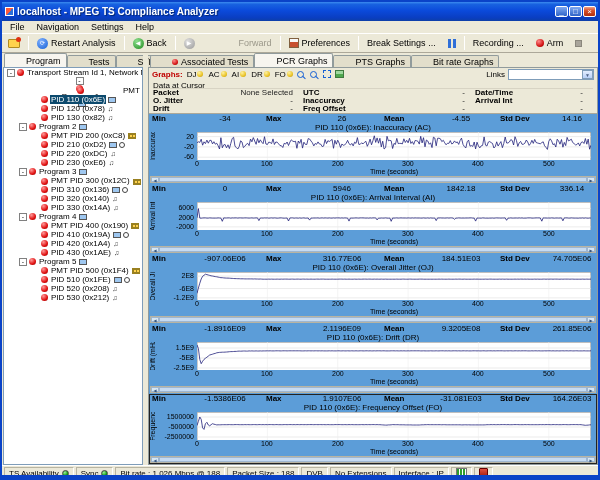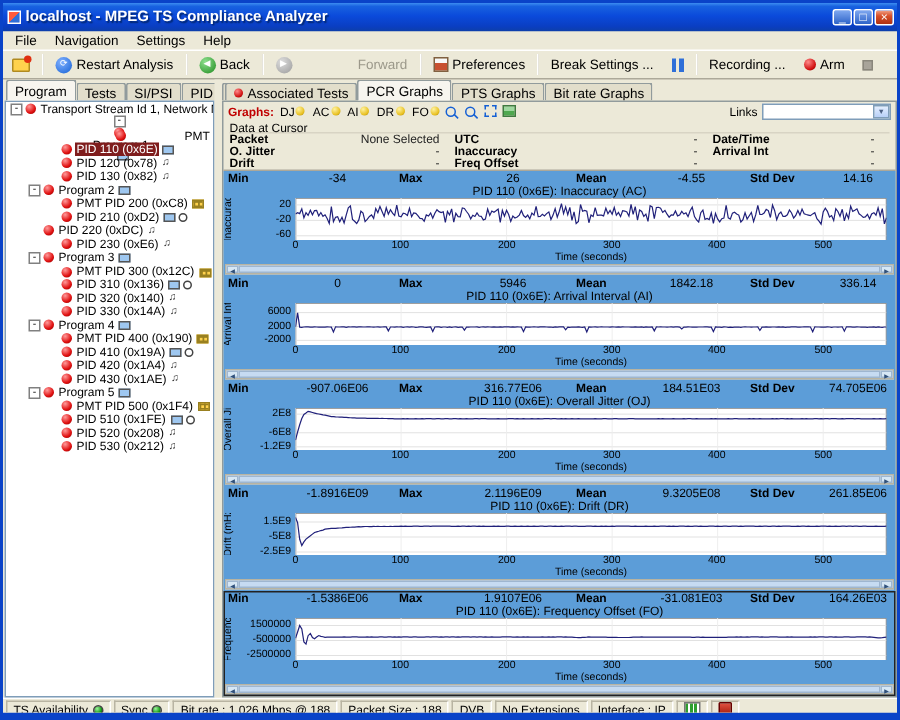--- a/index.html
+++ b/index.html
@@ -32,30 +32,30 @@
   .ico-pause{width:8px;height:9px;background:linear-gradient(90deg,#2F6FD8 0 3px,transparent 3px 5px,#2F6FD8 5px 8px);}
   .dot-red{width:8px;height:8px;border-radius:50%;background:radial-gradient(circle at 35% 30%,#FF8A8A,#D01010 65%,#700000);}
   .sq-gray{width:7px;height:7px;background:#A8A49A;border:1px solid #8a877c;}
   .dot-gray{width:8px;height:8px;border-radius:50%;background:radial-gradient(circle at 35% 30%,#D8D8D8,#9A9A9A);}
   
   .content{display:flex;height:412px;}
   .left-panel{width:141px;display:flex;flex-direction:column;}
   .splitter{width:5px;background:#ECE9D8;}
   .right-panel{flex:1;display:flex;flex-direction:column;min-width:0;}
   .tabstrip{height:14px;display:flex;align-items:flex-end;padding-left:2px;gap:0;}
-  .tab{font-size:9px;padding:1px 5px 0 5px;height:12px;line-height:11px;background:#E2DECB;border:1px solid #919B9C;border-bottom:none;border-radius:2px 2px 0 0;color:#000;display:flex;align-items:center;gap:3px;white-space:nowrap;}
+  .tab{font-size:9px;padding:1px 5px 0 21px;height:12px;line-height:11px;background:#E2DECB;border:1px solid #919B9C;border-bottom:none;border-radius:2px 2px 0 0;color:#000;display:flex;align-items:center;gap:3px;white-space:nowrap;}
   .tab.active{background:#F7F5EF;height:14px;font-weight:normal;position:relative;z-index:2;}
   .reddot{width:6px;height:6px;border-radius:50%;background:radial-gradient(circle at 35% 30%,#FF8A8A,#D01010 65%,#700000);}
   .tree-wrap{flex:1;background:#fff;border:1px solid #7F9DB9;overflow:hidden;margin:0 0 0 1px;}
   .trow{display:flex;align-items:center;height:9px;font-size:8px;white-space:nowrap;color:#000;}
   .expander{width:8px;height:8px;border:1px solid #808080;background:#fff;font-size:7px;line-height:6px;text-align:center;margin-right:2px;flex:none;}
   .spacer{width:10px;flex:none;}
   .sphere{width:7px;height:7px;border-radius:50%;background:radial-gradient(circle at 35% 30%,#FF9A9A,#E01010 60%,#800000);margin-right:2px;flex:none;}
   .tlabel{padding:0 1px;}
-  .tlabel.sel{background:#7f1d1d;color:#fff;}
+  .tlabel.sel{background:#0c4a6e;color:#fff;}
   .ticon{margin-left:2px;flex:none;}
   .ic-tv{width:8px;height:6px;background:#9EC7F0;border:1px solid #555;}
   .ic-note{font-size:7px;line-height:7px;color:#303030;}
   .ic-table{width:8px;height:6px;background:#FFD24D;border:1px solid #998020;
     background-image:linear-gradient(#998020 1px,transparent 1px),linear-gradient(90deg,#998020 1px,transparent 1px);background-size:3px 3px;}
   .ic-clock{width:6px;height:6px;border-radius:50%;border:1px solid #444;background:#fff;}
   
   .tabpage{flex:1;border:1px solid #919B9C;background:#ECE9D8;display:flex;flex-direction:column;min-height:0;}
   .gtoolbar{height:12px;display:flex;align-items:center;font-size:8px;padding:0 3px;gap:4px;}
   .gtb-label{color:#C00000;font-weight:bold;}
@@ -237,21 +237,21 @@
               <span class="tlabel">PMT PID 200 (0xC8)</span>
               <span class="ticon ic-table"></span>
             </div>
             <div class="trow" style="padding-left: 27px;">
               <span class="spacer"></span>
               <span class="sphere"></span>
               <span class="tlabel">PID 210 (0xD2)</span>
               <span class="ticon ic-tv"></span>
               <span class="ticon ic-clock"></span>
             </div>
-            <div class="trow" style="padding-left: 15px;">
+            <div class="trow" style="padding-left: 27px;">
               <span class="spacer"></span>
               <span class="sphere"></span>
               <span class="tlabel">PID 220 (0xDC)</span>
               <span class="ticon ic-note">♫</span>
             </div>
             <div class="trow" style="padding-left: 27px;">
               <span class="spacer"></span>
               <span class="sphere"></span>
               <span class="tlabel">PID 230 (0xE6)</span>
               <span class="ticon ic-note">♫</span>

